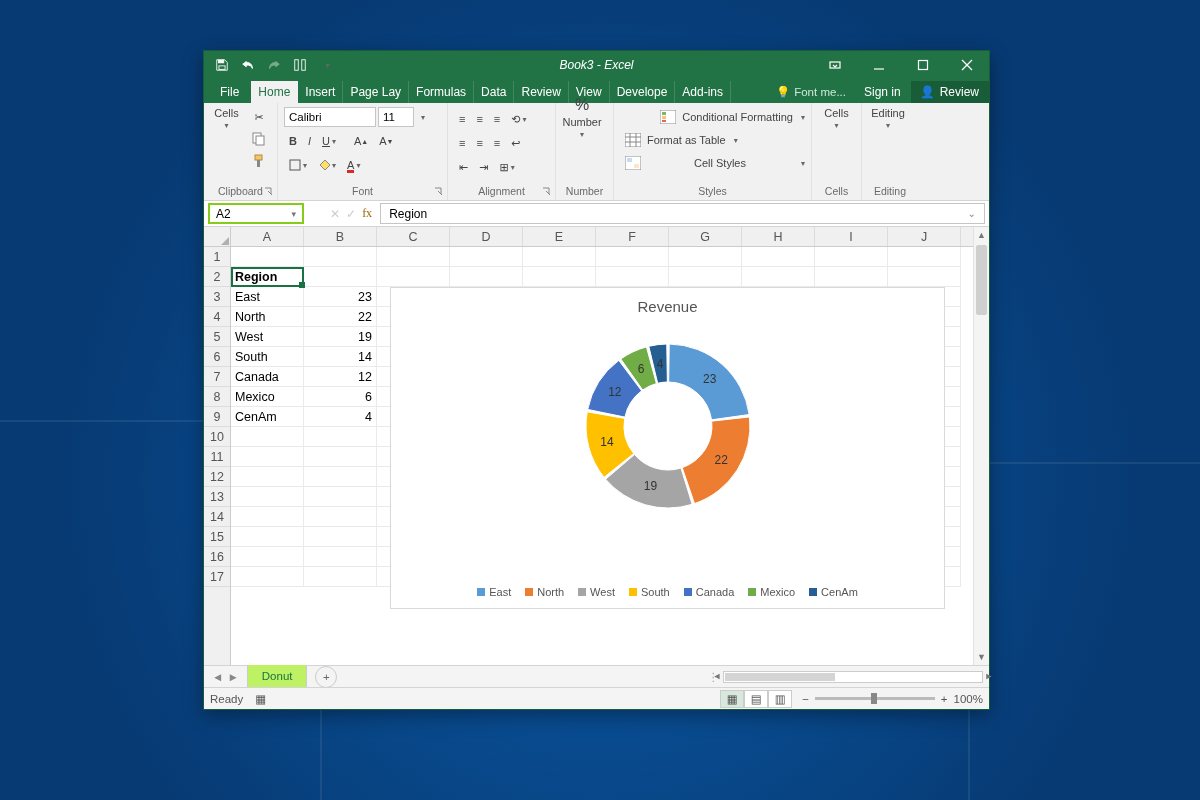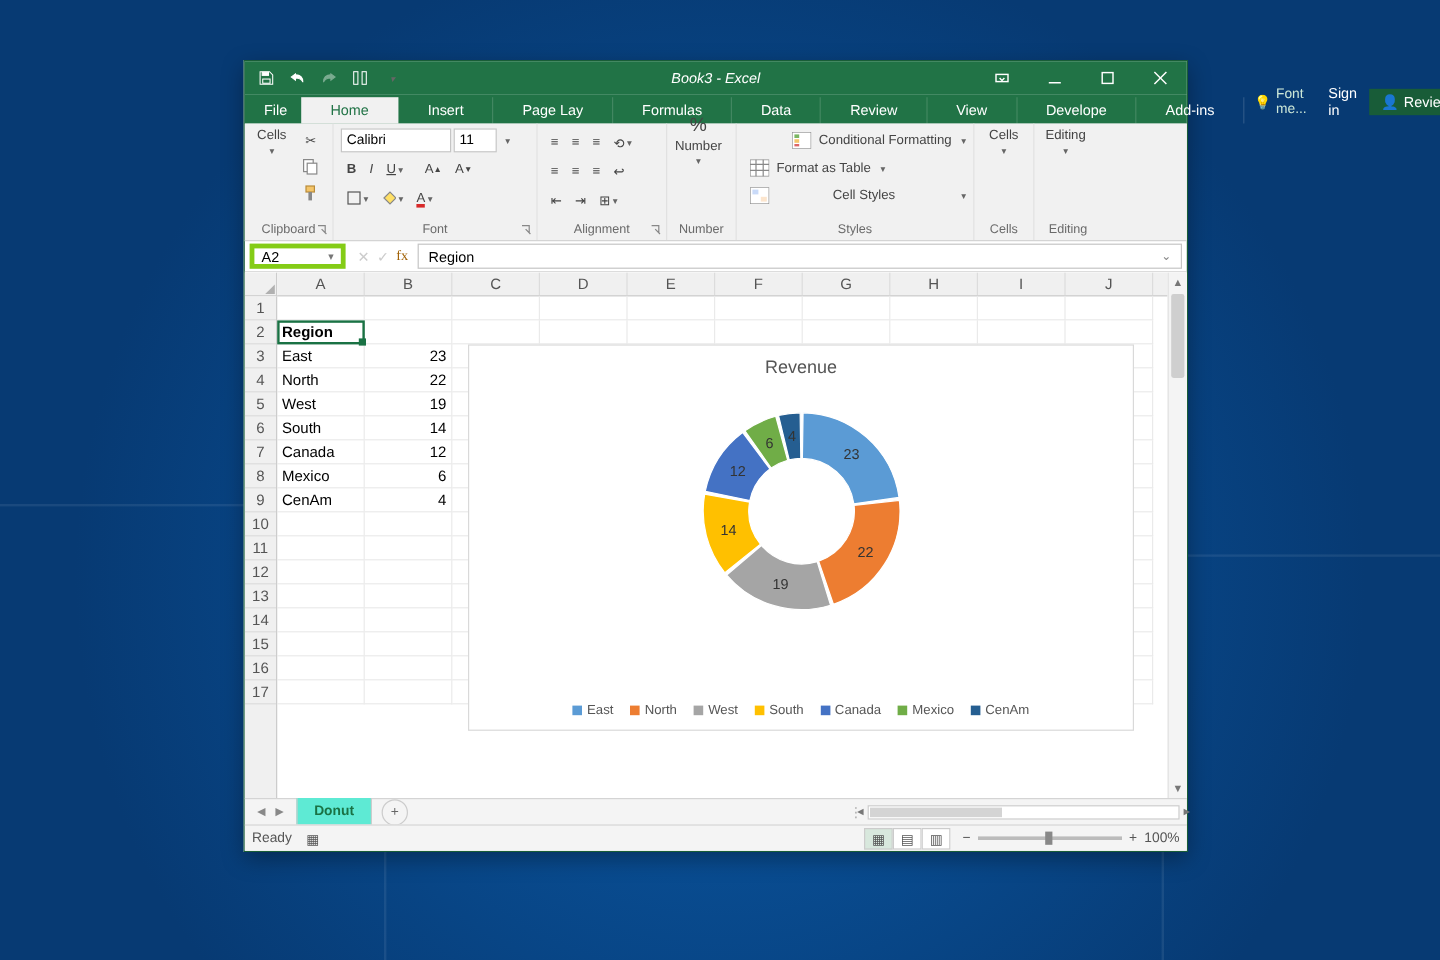--- a/index.html
+++ b/index.html
@@ -32,21 +32,21 @@
   .winctrls { margin-left:auto; display:flex;}
   .winbtn { width:44px; height:28px; display:flex;align-items:center;justify-content:center;}
   .winbtn svg{ width:12px;height:12px; stroke:#fff; fill:none; stroke-width:1.2;}
 
   
   .tabsrow {
     height: 24px; background:#217346; display:flex; align-items:flex-end; color:#fff; font-size:12px;
     padding-left:4px;
   }
   .tab-file { padding:4px 12px; cursor:pointer;}
-  .rtab { padding:4px 24px; cursor:pointer; white-space:nowrap; border-right:1px solid rgba(255,255,255,.15);}
+  .rtab { padding:4px 7px; cursor:pointer; white-space:nowrap; border-right:1px solid rgba(255,255,255,.15);}
   .rtab.active{ background:#f1f1f1; color:#217346;}
   .t-right { margin-left:auto; display:flex; align-items:center;}
   .tellme { display:flex;align-items:center;gap:4px;padding:4px 8px; color:#cde8d8; font-size:11.5px;}
   .signin { padding:4px 10px;}
   .share { display:flex;align-items:center;gap:4px;padding:4px 10px;background:#185c38;}
 
   
   .ribbon { height: 98px; background:#f1f1f1; border-bottom:1px solid #d4d4d4; display:flex; font-size:11px; color:#444;}
   .rgroup { border-right:1px solid #e1e1e1; padding:4px 6px 0; display:flex; flex-direction:column; min-width:0; position:relative;}
   .rgroup .gbody{ flex:1; display:flex; align-items:flex-start; gap:4px;}
@@ -57,21 +57,21 @@
   .rbtn { height:20px; padding:0 4px; display:flex;align-items:center;justify-content:center; border:1px solid transparent; border-radius:2px;}
   .bigbtn { width:40px; display:flex;flex-direction:column;align-items:center;gap:2px;padding:4px 2px;}
   .picon { width:22px;height:22px; }
   .dd-arrow::after{content:"▾"; font-size:8px; margin-left:2px; color:#666;}
   select.fake, input.fake{ height:20px; font-size:11.5px; border:1px solid #c5c5c5; background:#fff; padding:0 4px;}
   .font-row{ display:flex; gap:2px;}
   .fmt-row{ display:flex; gap:1px; margin-top:2px;}
 
   
   .fbar-row { height:26px; display:flex; border-bottom:1px solid #d4d4d4; font-size:12px;}
-  .namebox { width:80px; border:4px solid #84cc16; margin:2px 2px 2px 4px; padding:2px 6px; display:flex;align-items:center;}
+  .namebox { width:96px; border:2px solid #84cc16; margin:2px 18px 2px 4px; padding:2px 6px; display:flex;align-items:center;}
   .namebox::after{content:"▾"; margin-left:auto; font-size:9px; color:#777;}
   .fx-icons{ display:flex;align-items:center; gap:6px; padding:0 8px; color:#999;}
   .fx-icons .fx{ color:#a16207; font-family:"Times New Roman",serif;}
   .formula-input{ flex:1; border:1px solid #c5c5c5; margin:2px 4px 2px 0; padding:2px 8px; display:flex;align-items:center; background:#fff;}
   .formula-input::after{content:"⌄"; margin-left:auto; color:#888;font-size:10px;}
 
   
   .gridwrap{ flex:1; display:flex; overflow:hidden; background:#fff; font-size:12.5px; position:relative;}
   .corner{ width:27px; height:20px; background:#f0f0f0; border-right:1px solid #ccc; border-bottom:1px solid #ccc; position:absolute; left:0;top:0; display:flex;align-items:flex-end;justify-content:flex-end;}
   .corner::after{content:""; border-left:8px solid transparent; border-bottom:8px solid #b0b0b0; margin:0 1px 1px 0;}
@@ -93,21 +93,21 @@
   .chartbox{ position:absolute; left:159px; top:40px; width:555px; height:322px; background:#fff; border:1px solid #d9d9d9;}
   .charttitle{ text-align:center; font-size:15px; color:#555; padding:10px 0 2px;}
   .donut-holder{ display:flex; justify-content:center; padding-top:4px;}
   .legend{ display:flex; justify-content:center; gap:14px; font-size:11px; color:#555; padding:12px 0 10px; position:absolute; bottom:0; left:0; right:0;}
   .legend .li{ display:flex;align-items:center; gap:4px;}
   .sw{ width:8px;height:8px;}
 
   
   .sheettabs{ height:22px; background:#f4f4f4; border-top:1px solid #d4d4d4; display:flex; align-items:center; font-size:11.5px;}
   .sheet-nav{ display:flex; gap:4px; padding:0 8px; color:#888;}
-  .sheet-tab{ padding:18px 14px; border:1px solid #ccc; border-bottom:2px solid #217346; background:#5eead4; color:#1a7244; font-weight:700;}
+  .sheet-tab{ padding:18px 14px; border:1px solid #ccc; border-bottom:2px solid #217346; background:#bef264; color:#1a7244; font-weight:400;}
   .addsheet{ width:22px;height:22px;border:1px solid #ccc; border-radius:50%; margin-left:8px;display:flex;align-items:center;justify-content:center;color:#666;}
   .sheet-split{ margin-left:auto; margin-right:4px; color:#aaa;}
   .hscroll{ width:260px; height:12px; background:#fff; border:1px solid #ccc; margin-right:6px; position:relative;}
   .hscroll .thumb{position:absolute;left:1px; top:1px; bottom:1px; width:110px; background:#d4d4d4;}
   .hscroll .ar{position:absolute; top:-1px; width:14px; text-align:center;font-size:9px;color:#777;}
 
   
   .statusbar{ height:22px; background:#f4f4f4; border-top:1px solid #d4d4d4; display:flex;align-items:center; font-size:11.5px; color:#555; padding:0 6px;}
   .viewbtns{ margin-left:auto; display:flex; gap:0;}
   .vbtn{ width:24px;height:18px;border:1px solid #ccc; display:flex;align-items:center;justify-content:center; background:#fff;}

